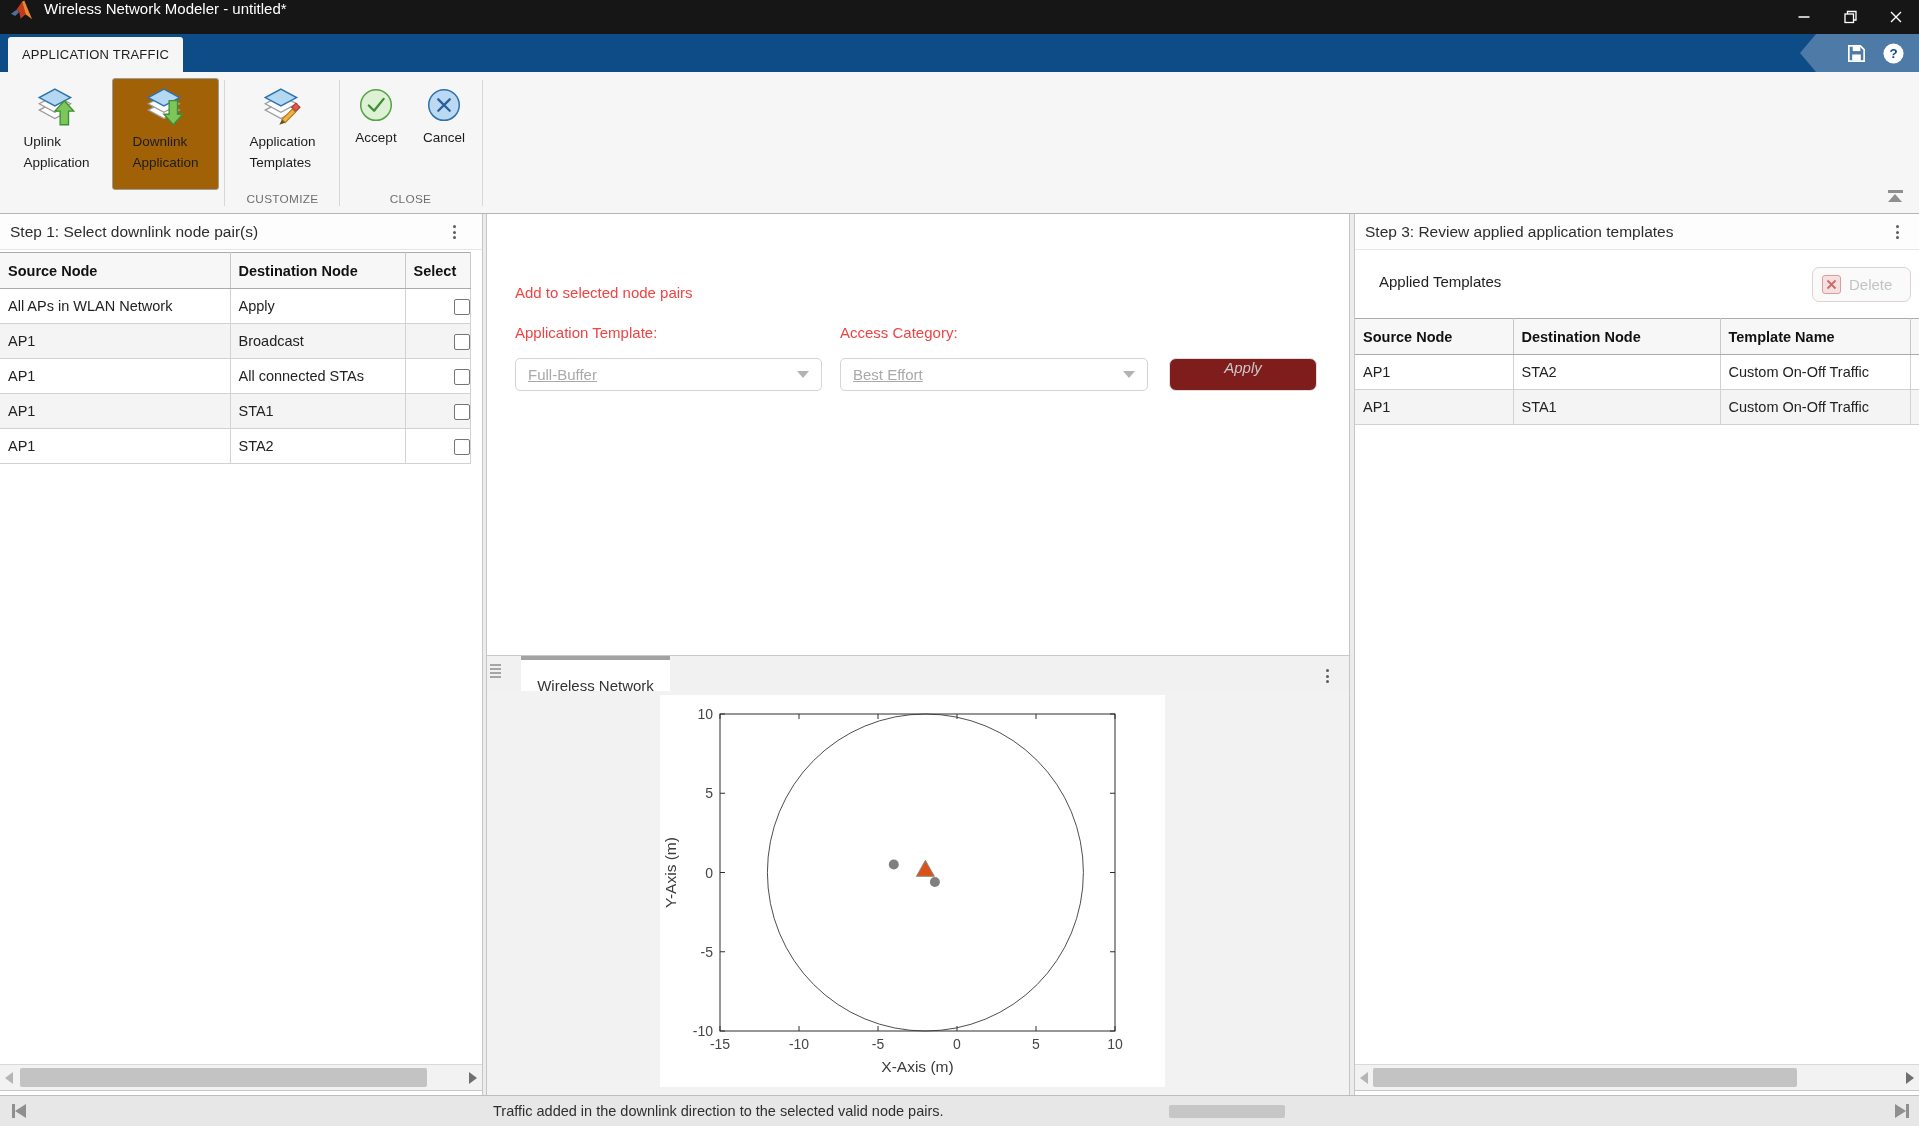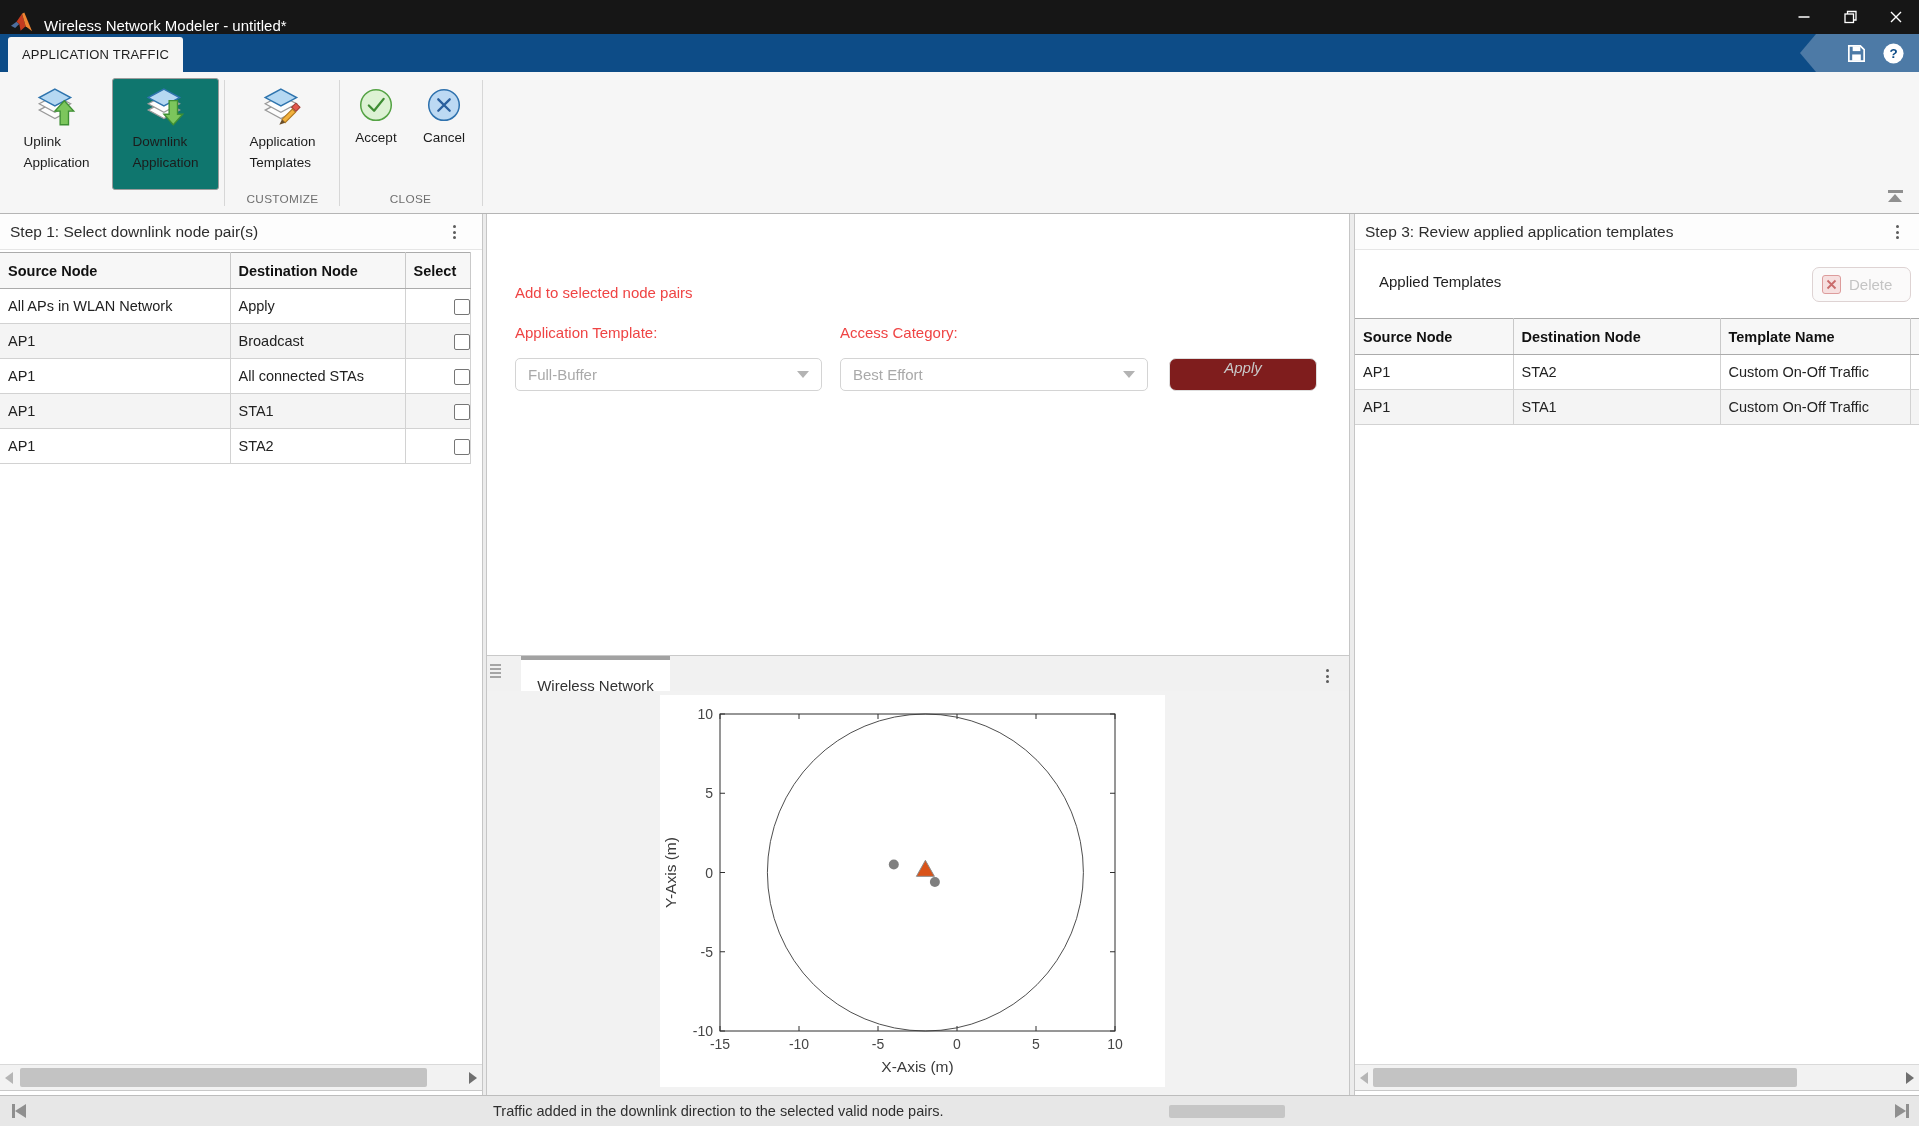--- a/index.html
+++ b/index.html
@@ -2,41 +2,41 @@
 <html><head>
 <meta charset="utf-8">
 <style>
   html,body{margin:0;padding:0;background:#dedede;}
   *{box-sizing:border-box;}
   .app{position:relative;width:1919px;height:1126px;background:#ffffff;overflow:hidden;
        font-family:"Liberation Sans",sans-serif;color:#1a1a1a;}
 
   
   .titlebar{position:absolute;left:0;top:0;width:100%;height:34px;background:#161616;
-            display:flex;align-items:flex-end;}
+            display:flex;align-items:flex-start;}
   .titlebar .logo{margin-left:10px;width:24px;height:22px;}
   .titlebar .wtitle{margin-left:10px;color:#ffffff;font-size:15px;}
   .winbtns{position:absolute;right:0;top:0;height:34px;display:flex;}
   .winbtn{width:46px;height:34px;display:flex;align-items:center;justify-content:center;cursor:default;}
 
   
   .ribbon{position:absolute;left:0;top:34px;width:100%;height:38px;background:#0d4c87;}
   .ribbon-tab{position:absolute;left:8px;top:3px;width:175px;height:35px;background:#f6f6f6;
               border-radius:3px 3px 0 0;display:flex;align-items:center;justify-content:center;
               font-size:13px;color:#1d1d1d;letter-spacing:.2px;}
   .qaccess{position:absolute;right:0;top:0;width:119px;height:38px;background:#4d7aa6;
            clip-path:polygon(16px 0,100% 0,100% 100%,16px 100%,0 50%);
            display:flex;align-items:center;justify-content:flex-end;gap:14px;padding-right:14px;}
 
   
   .toolstrip{position:absolute;left:0;top:72px;width:100%;height:142px;background:#f6f6f6;
              border-bottom:1px solid #b5b5b5;}
   .toolbtn{position:absolute;top:6px;height:112px;display:flex;flex-direction:column;align-items:center;
            border-radius:3px;border:1px solid transparent;}
-  .toolbtn.selected{background:#0f766e;border:1px solid #9c9c9c;}
+  .toolbtn.selected{background:#a16207;border:1px solid #9c9c9c;}
   .ticon{margin-top:6px;width:46px;height:46px;}
   .tlabel{font-size:13.5px;line-height:21px;text-align:left;color:#1c1c1c;white-space:nowrap;}
   .tsep{position:absolute;top:8px;height:126px;width:1px;background:#d7d7d7;}
   .tgroup{position:absolute;top:120px;font-size:11.8px;color:#6e6e6e;text-align:center;letter-spacing:.3px;}
   .collapse-icon{position:absolute;left:1886px;top:118px;width:18px;display:flex;flex-direction:column;align-items:center;}
   .collapse-icon .bar{width:15px;height:3px;background:#8f8f8f;margin-bottom:1px;}
   .collapse-icon .triup{width:0;height:0;border-left:7px solid transparent;border-right:7px solid transparent;
                         border-bottom:8px solid #8f8f8f;}
 
   
@@ -68,21 +68,21 @@
   .tabstrip{position:absolute;left:0;right:0;height:38px;background:#f1f1f1;border-bottom:1px solid #d2d2d2;}
   .tabstrip .grip{position:absolute;left:3px;top:8px;display:flex;flex-direction:column;gap:2px;}
   .tabstrip .grip i{display:block;width:11px;height:2px;background:#a5a5a5;}
   .tab{position:absolute;top:0;height:38px;background:#fff;display:flex;align-items:center;justify-content:center;
        font-size:15px;color:#333;border-top:4px solid transparent;}
   .tab.blue{border-top-color:#0d4c87;}
   .tab.gray{border-top-color:#a2a2a2;}
   .tabstrip .kebab{position:absolute;right:16px;top:13px;}
   .s2label{position:absolute;font-size:15px;color:#ef4444;}
   .ddl{position:absolute;height:33px;background:#fff;border:1px solid #d4d4d4;border-radius:5px;
-       display:flex;align-items:center;padding:0 12px;color:#a9a9a9;font-size:15px;}
+       display:flex;align-items:center;padding:0 12px;color:#a9a9a9;font-size:15px;text-decoration:underline;}
   .ddl .caret{position:absolute;right:12px;width:0;height:0;border-left:6px solid transparent;
               border-right:6px solid transparent;border-top:7px solid #b3b3b3;}
   .btn-apply{position:absolute;height:33px;border:1px solid #dedede;border-radius:7px;background:#7f1d1d;
              display:flex;align-items:flex-start;justify-content:center;color:#c9c9c9;font-size:15px;font-style:italic;}
   .plotsec{position:absolute;left:0;right:0;top:477px;height:404px;background:#f2f2f2;}
   .figure{position:absolute;left:173px;top:4px;width:505px;height:392px;background:#ffffff;}
   #plot-svg text{font-family:"Liberation Sans",sans-serif;}
   #plot-svg .tick{font-size:14px;fill:#464646;}
   #plot-svg .axlabel{font-size:15.5px;fill:#3c3c3c;}
 

